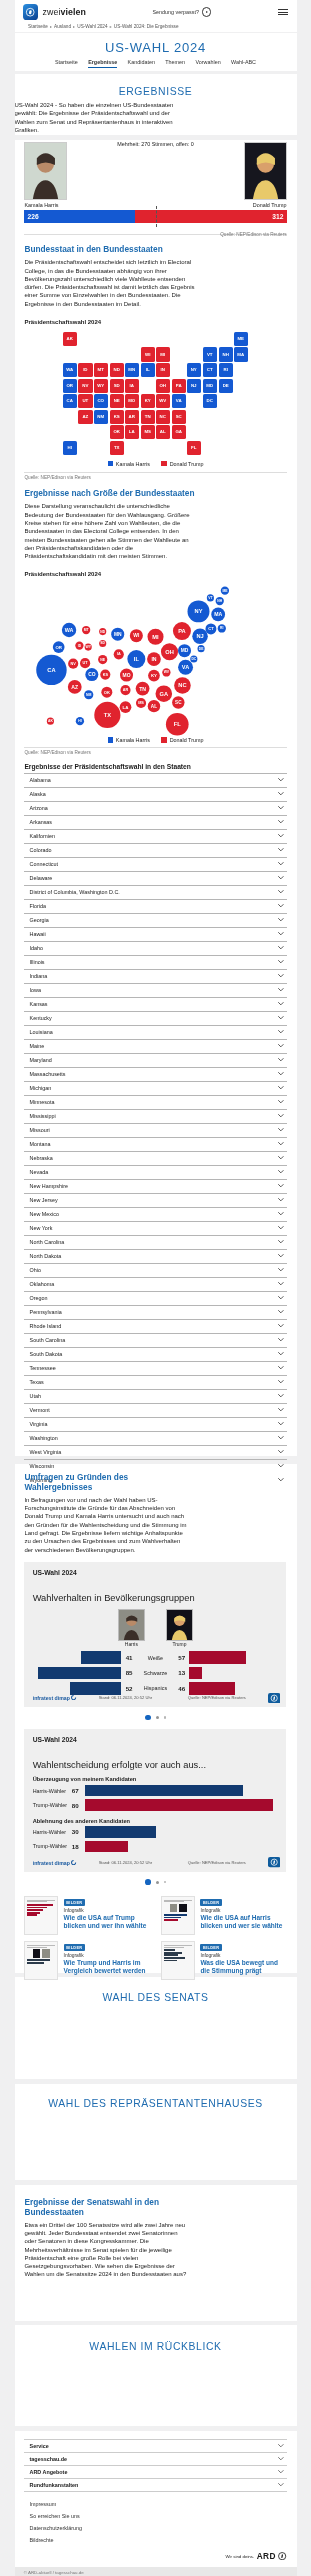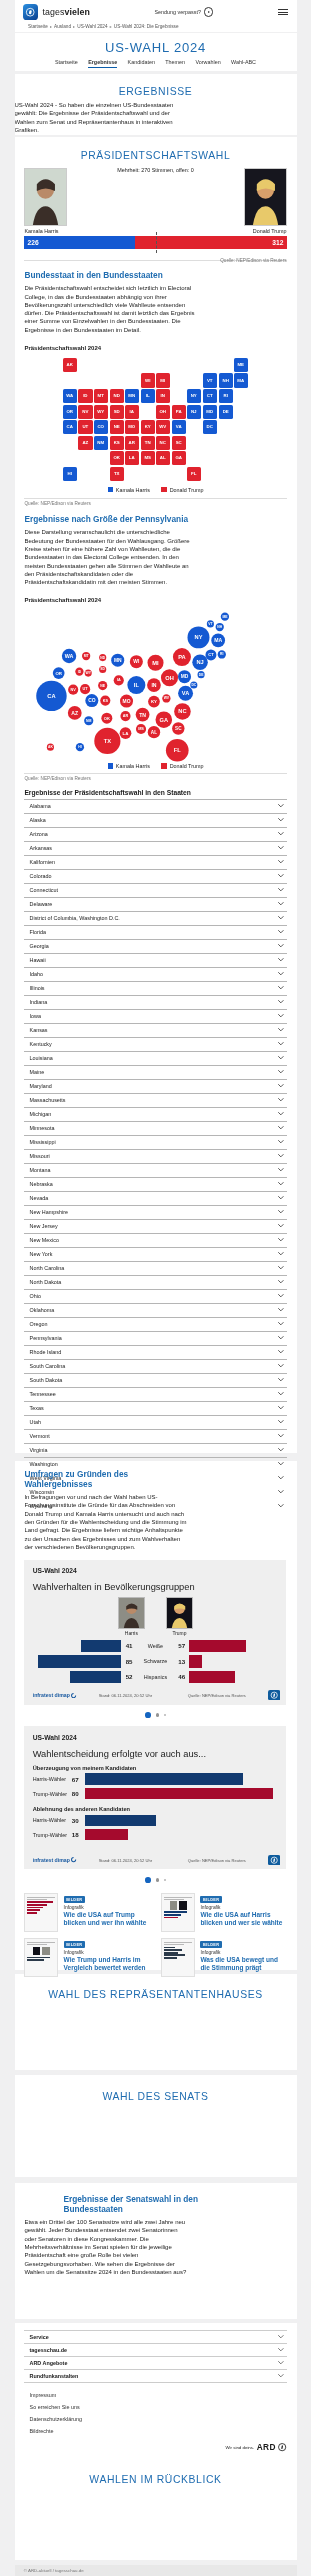--- a/index.html
+++ b/index.html
@@ -64,21 +64,21 @@
   h4.listtitle{font-size:6.7px;font-weight:700;color:#1b1b1b;margin:7.3px 0 3.1px;}
   .acc{border-top:0.5px solid #b5b5b5;}
   .accrow{height:13px;display:flex;align-items:center;justify-content:space-between;border-bottom:0.5px solid #b5b5b5;cursor:pointer;}
   .accrow .nm{font-size:5.4px;color:#222;padding-left:5.2px;}
   .chev{margin-right:3.1px;flex:0 0 auto;}
   
   .pollscard{height:509px;margin-bottom:4.1px;padding:0 9.9px;box-sizing:border-box;}
   .pollscard h3.blue{padding-top:8px;margin-top:0;}
   .igcard{background:#efefef;width:262px;box-sizing:border-box;padding:7.3px 8.3px;position:relative;margin-top:8.3px;}
   .ig-title{font-size:6.7px;font-weight:700;color:#1d1d1d;}
-  .ig-sub{font-size:9.3px;color:#1d1d1d;margin-top:8px;}
+  .ig-sub{font-size:9.3px;color:#1d1d1d;margin-top:17px;}
   .ig-photos{display:flex;justify-content:center;gap:21px;margin-top:5.2px;}
   .ig-fig{width:27px;text-align:center;}
   .ig-img{width:27px;height:32px;border:0.5px solid #bbb;box-sizing:border-box;}
   .ig-cap{font-size:4.9px;color:#222;margin-top:1.6px;}
   .mchart{margin-top:4.1px;}
   .mrow{display:grid;grid-template-columns:1fr 15.6px 37px 15.6px 1fr;align-items:center;height:12.4px;margin:3.1px 0;}
   .mrow .bl{justify-self:end;height:12.4px;}
   .mrow .br{justify-self:start;height:12.4px;}
   .mrow .num{font-size:6.2px;font-weight:700;color:#1d1d1d;text-align:center;}
   .mrow .cat{font-size:5.4px;color:#1d1d1d;text-align:center;}
@@ -107,21 +107,21 @@
   .tbody{min-width:0;}
   .badge{display:inline-block;background:#1f6cb0;color:#fff;font-size:3.9px;font-weight:700;letter-spacing:0.3px;padding:1px 2.6px;border-radius:1px;}
   .kicker{font-size:4.9px;color:#333;margin-top:2.1px;}
   .ttitle{font-size:6.5px;line-height:7.8px;font-weight:700;color:#1f6cb0;margin-top:1px;}
   
   .housecard{height:96px;margin-bottom:5.2px;}
   .housecard h2{padding-top:14.5px;}
   .senatecard{height:102px;margin-bottom:5.2px;}
   .senatecard h2{padding-top:15.6px;}
   .senrescard{height:136px;margin-bottom:4.1px;padding:0 9.9px;box-sizing:border-box;}
-  .senrescard h3.blue{padding-top:11.4px;margin-top:0;margin-left:39px;}
+  .senrescard h3.blue{padding-top:11.4px;margin-top:0;}
   .reviewcard{height:101px;margin-bottom:5.2px;}
   .reviewcard h2{padding-top:15.6px;}
   
   .footer{height:136px;padding:7.3px 9.9px 0;box-sizing:border-box;position:relative;}
   .facc{border-top:0.5px solid #ccc;}
   .faccrow{height:12px;display:flex;align-items:center;justify-content:space-between;border-bottom:0.5px solid #ccc;cursor:pointer;}
   .faccrow .nm{font-size:5.4px;font-weight:700;color:#222;padding-left:5.2px;}
   .flinks{margin-top:6.2px;}
   .flink{font-size:5.4px;color:#333;line-height:12px;padding-left:5.2px;cursor:pointer;}
   .ardbrand{position:absolute;right:9.9px;bottom:6.2px;display:flex;align-items:center;gap:2.6px;color:#1a1a1a;}
@@ -138,21 +138,21 @@
   <div class="shell">
 
     <div class="hdrwrap">
       <div class="hdr">
         <div class="logo">
           <svg width="10.4" height="10.4" viewBox="0 0 20 20">
               <circle cx="10" cy="10" r="7.5" fill="none" stroke="#fff" stroke-width="1.6"></circle>
               <rect x="8" y="6.5" width="4.5" height="7" rx="1" fill="#fff" transform="rotate(12 10 10)"></rect>
             </svg>
         </div>
-        <div class="brand"><span>tages</span><b>vielen</b></div>
+        <div class="brand"><span>zwei</span><b>vielen</b></div>
         <div class="missed">
           <span>Sendung verpasst?</span>
           <span class="play"></span>
         </div>
         <div class="burger">
             <i></i>
             <i></i>
             <i></i>
           </div>
       </div>
@@ -170,21 +170,20 @@
           <div class="tab">Wahl-ABC</div>
         </div>
     </div>
 
     <div class="card seccard introcard">
       <h2 class="sec">ERGEBNISSE</h2>
       <p class="body col">US-Wahl 2024 - So haben die einzelnen US-Bundesstaaten gewählt: Die Ergebnisse der Präsidentschaftswahl und der Wahlen zum Senat und Repräsentantenhaus in interaktiven Grafiken.</p>
     </div>
 
     <div class="card prescard">
-      <h2 class="sec">PRÄSIDENTSCHAFTSWAHL</h2>
 
       <div class="hero">
         <div class="majnote">Mehrheit: 270 Stimmen, offen: 0</div>
         <div class="photo left" id="harrisPhoto">
             <svg width="100%" height="100%" viewBox="0 0 52 66" preserveAspectRatio="none">
               <rect width="52" height="66" fill="#cfd8cf"></rect>
               <circle cx="26" cy="24" r="11" fill="#b98a68"></circle>
               <path d="M10 66 Q14 44 26 44 Q38 44 42 66 Z" fill="#3a2e28"></path>
               <path d="M15 18 Q26 6 38 18 L38 26 Q26 20 15 26 Z" fill="#3a2e28"></path>
             </svg>
@@ -271,21 +270,21 @@
           <div class="tile" style="left: 47px; top: 109px; background: rgb(224, 35, 46);">TX</div>
           <div class="tile" style="left: 124px; top: 109px; background: rgb(224, 35, 46);">FL</div>
         </div>
       <div class="legend">
           <span><span class="sq" style="background: rgb(20, 89, 210);"></span>Kamala Harris</span>
           <span><span class="sq" style="background: rgb(224, 35, 46);"></span>Donald Trump</span>
         </div>
       <hr class="rule">
       <div class="quelle mapquelle">Quelle: NEP/Edison via Reuters</div>
 
-      <h3 class="blue col">Ergebnisse nach Größe der Pennsylvania</h3>
+      <h3 class="blue col">Ergebnisse nach Größe der Bundesstaaten</h3>
       <p class="body col">Diese Darstellung veranschaulicht die unterschiedliche Bedeutung der Bundesstaaten für den Wahlausgang. Größere Kreise stehen für eine höhere Zahl von Wahlleuten, die die Bundesstaaten in das Electoral College entsenden. In den meisten Bundesstaaten gehen alle Stimmen der Wahlleute an den Präsidentschaftskandidaten oder die Präsidentschaftskandidatin mit den meisten Stimmen.</p>
 
       <div class="boldlabel" style="margin-top:10.4px;">Präsidentschaftswahl 2024</div>
       <div class="bubwrap">
         <svg id="bubbles" width="262" height="157" viewBox="0 0 506 302">
             <circle cx="388" cy="20" r="8.0" fill="#1459d2"></circle>
             <text x="388" y="20" text-anchor="middle" dominant-baseline="central" fill="#fff" font-weight="bold" font-size="6.5" font-family="&quot;Liberation Sans&quot;,sans-serif">ME</text>
             <circle cx="360" cy="34" r="6.9" fill="#1459d2"></circle>
             <text x="360" y="34" text-anchor="middle" dominant-baseline="central" fill="#fff" font-weight="bold" font-size="6.5" font-family="&quot;Liberation Sans&quot;,sans-serif">VT</text>
             <circle cx="378" cy="40" r="8.0" fill="#1459d2"></circle>
@@ -1001,31 +1000,35 @@
                 <div style="width: 50%; background: rgb(43, 58, 74);"></div>
                 <div style="width: 75%; background: rgb(43, 58, 74);"></div>
                 <div style="width: 45%; background: rgb(43, 58, 74);"></div>
               </div>
             </div>
             <div class="tbody"><span class="badge">BILDER</span><div class="kicker">Infografik</div><div class="ttitle">Was die USA bewegt und die Stimmung prägt</div></div>
           </div>
         </div>
     </div>
 
+    <div class="card senatecard">
+      <h2 class="sec">WAHL DES SENATS</h2>
+    </div>
+
     <div class="card housecard">
       <h2 class="sec">WAHL DES REPRÄSENTANTENHAUSES</h2>
     </div>
 
-    <div class="card senatecard">
-      <h2 class="sec">WAHL DES SENATS</h2>
-    </div>
-
     <div class="card senrescard">
       <h3 class="blue colp">Ergebnisse der Senatswahl in den Bundesstaaten</h3>
       <p class="body colp">Etwa ein Drittel der 100 Senatssitze wird alle zwei Jahre neu gewählt. Jeder Bundesstaat entsendet zwei Senatorinnen oder Senatoren in diese Kongresskammer. Die Mehrheitsverhältnisse im Senat spielen für die jeweilige Präsidentschaft eine große Rolle bei vielen Gesetzgebungsvorhaben. Wie sehen die Ergebnisse der Wahlen um die Senatssitze 2024 in den Bundesstaaten aus?</p>
+    </div>
+
+    <div class="card reviewcard">
+      <h2 class="sec">WAHLEN IM RÜCKBLICK</h2>
     </div>
 
     <div class="card footer">
       <div class="facc" id="footAcc">
           <div class="faccrow">
             <span class="nm">Service</span>
             <span class="chev">
               <svg width="5.7" height="3.6" viewBox="0 0 11 7">
                 <polyline points="1,1 5.5,5.5 10,1" fill="none" stroke="#555" stroke-width="1.6" stroke-linecap="round"></polyline>
               </svg>
@@ -1064,21 +1067,17 @@
         </div>
       <div class="ardbrand">
         <span class="claim">Wir sind deins.</span>
         <span class="ard">ARD</span>
         <svg width="8.3" height="8.3" viewBox="0 0 16 16">
             <circle cx="8" cy="8" r="7" fill="none" stroke="#1a1a1a" stroke-width="1.6"></circle>
             <rect x="6.8" y="4.5" width="2.4" height="7" rx="1" fill="#1a1a1a" transform="rotate(10 8 8)"></rect>
           </svg>
       </div>
     </div>
-
-    <div class="card reviewcard">
-      <h2 class="sec">WAHLEN IM RÜCKBLICK</h2>
-    </div>
     <div class="copy">© ARD-aktuell / tagesschau.de</div>
 
   </div>
 </div>
 
 
 </body></html>

